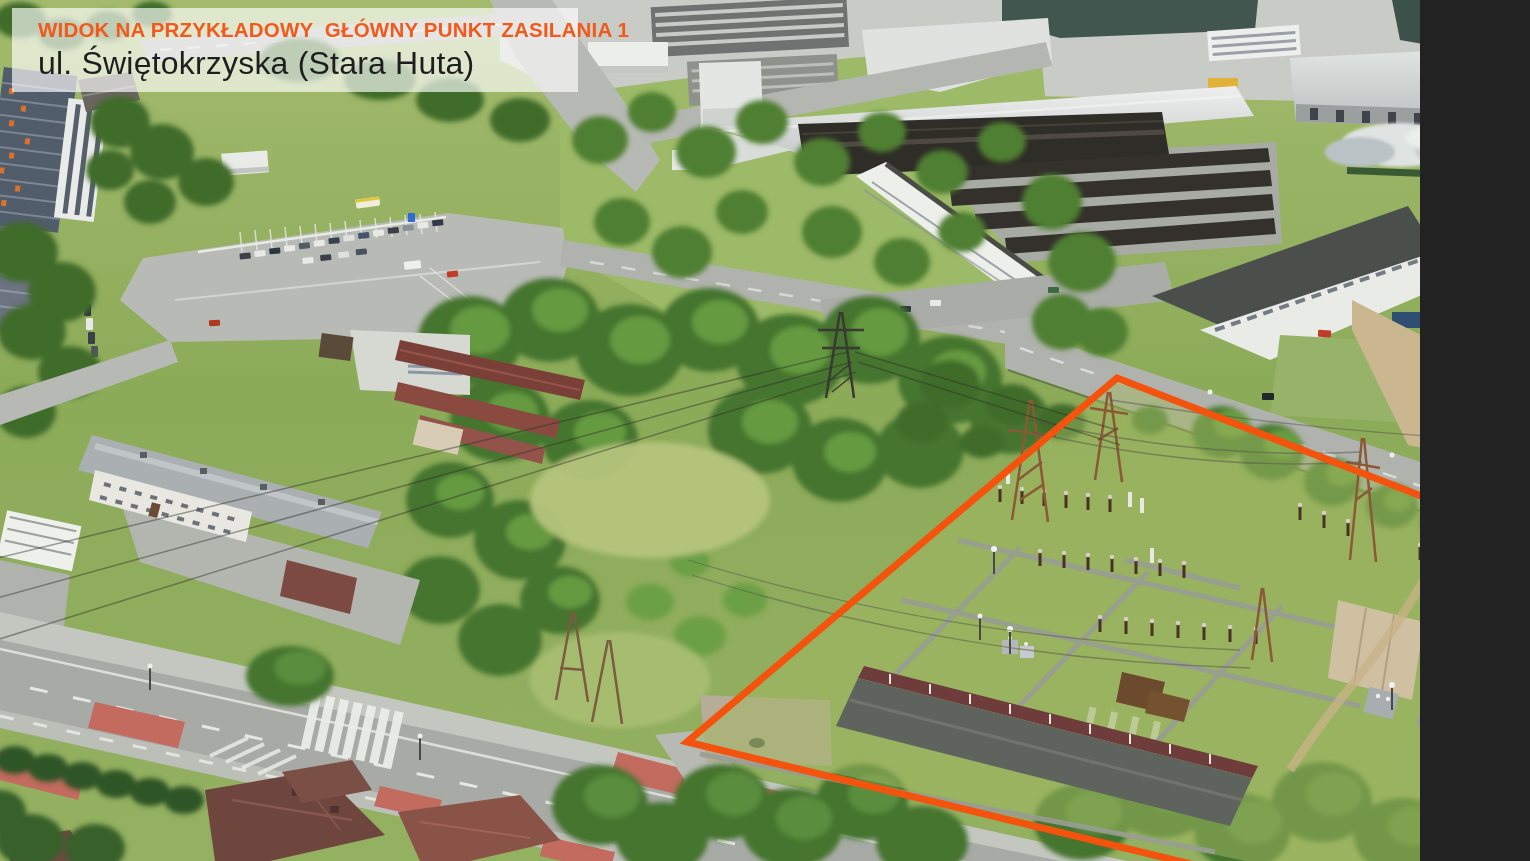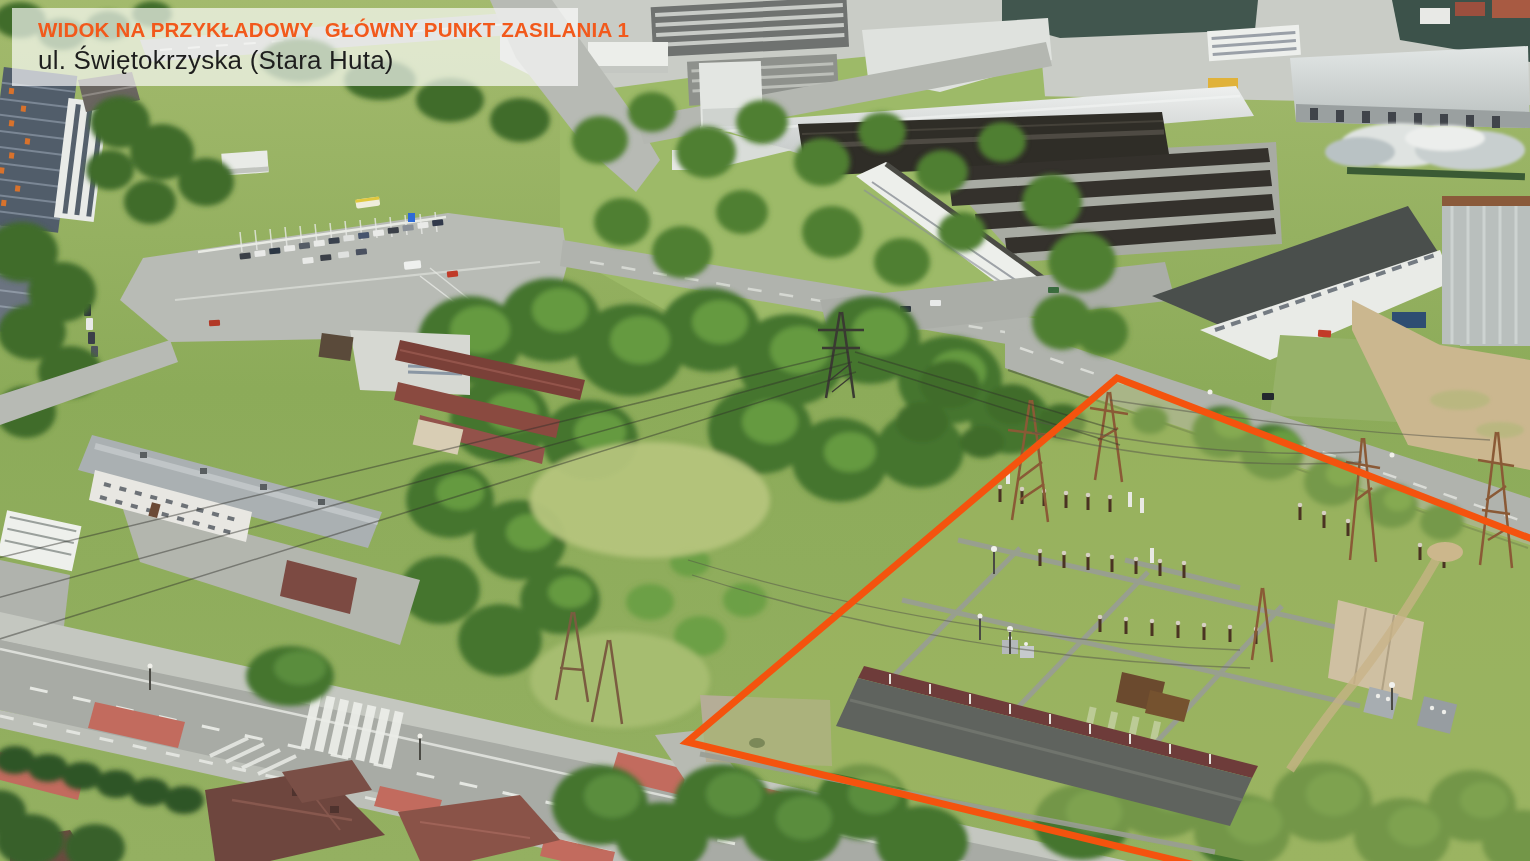--- a/index.html
+++ b/index.html
@@ -1,23 +1,23 @@
 <!DOCTYPE html>
 <html><head>
 <meta charset="utf-8">
 <style>
   html,body{margin:0;padding:0;background:#222;}
-  .stage{position:relative;width:1530px;height:861px;overflow:hidden;
+  .stage{position:relative;width:1420px;height:861px;overflow:hidden;
          font-family:"Liberation Sans", sans-serif;}
   .stage svg{position:absolute;inset:0;display:block;}
   .caption{position:absolute;left:12px;top:8px;width:566px;box-sizing:border-box;
            padding:9px 10px 10px 26px;}
   .caption-title{font-size:20.5px;font-weight:bold;line-height:1.25;
                  white-space:pre;letter-spacing:.2px;}
-  .caption-subtitle{font-size:26px;font-weight:400;margin-top:2px;letter-spacing:.2px;}
+  .caption-subtitle{font-size:32px;font-weight:400;margin-top:2px;letter-spacing:.2px;}
 </style>
 </head>
 <body>
 
 <div class="stage">
 <svg viewBox="0 0 1530 861" width="1530" height="861">
   <defs>
     <linearGradient id="gGrass" x1="0" y1="0" x2="0" y2="1">
       <stop offset="0" stop-color="#a3ba6d"></stop>
           <stop offset="0.45" stop-color="#8cab59"></stop>

